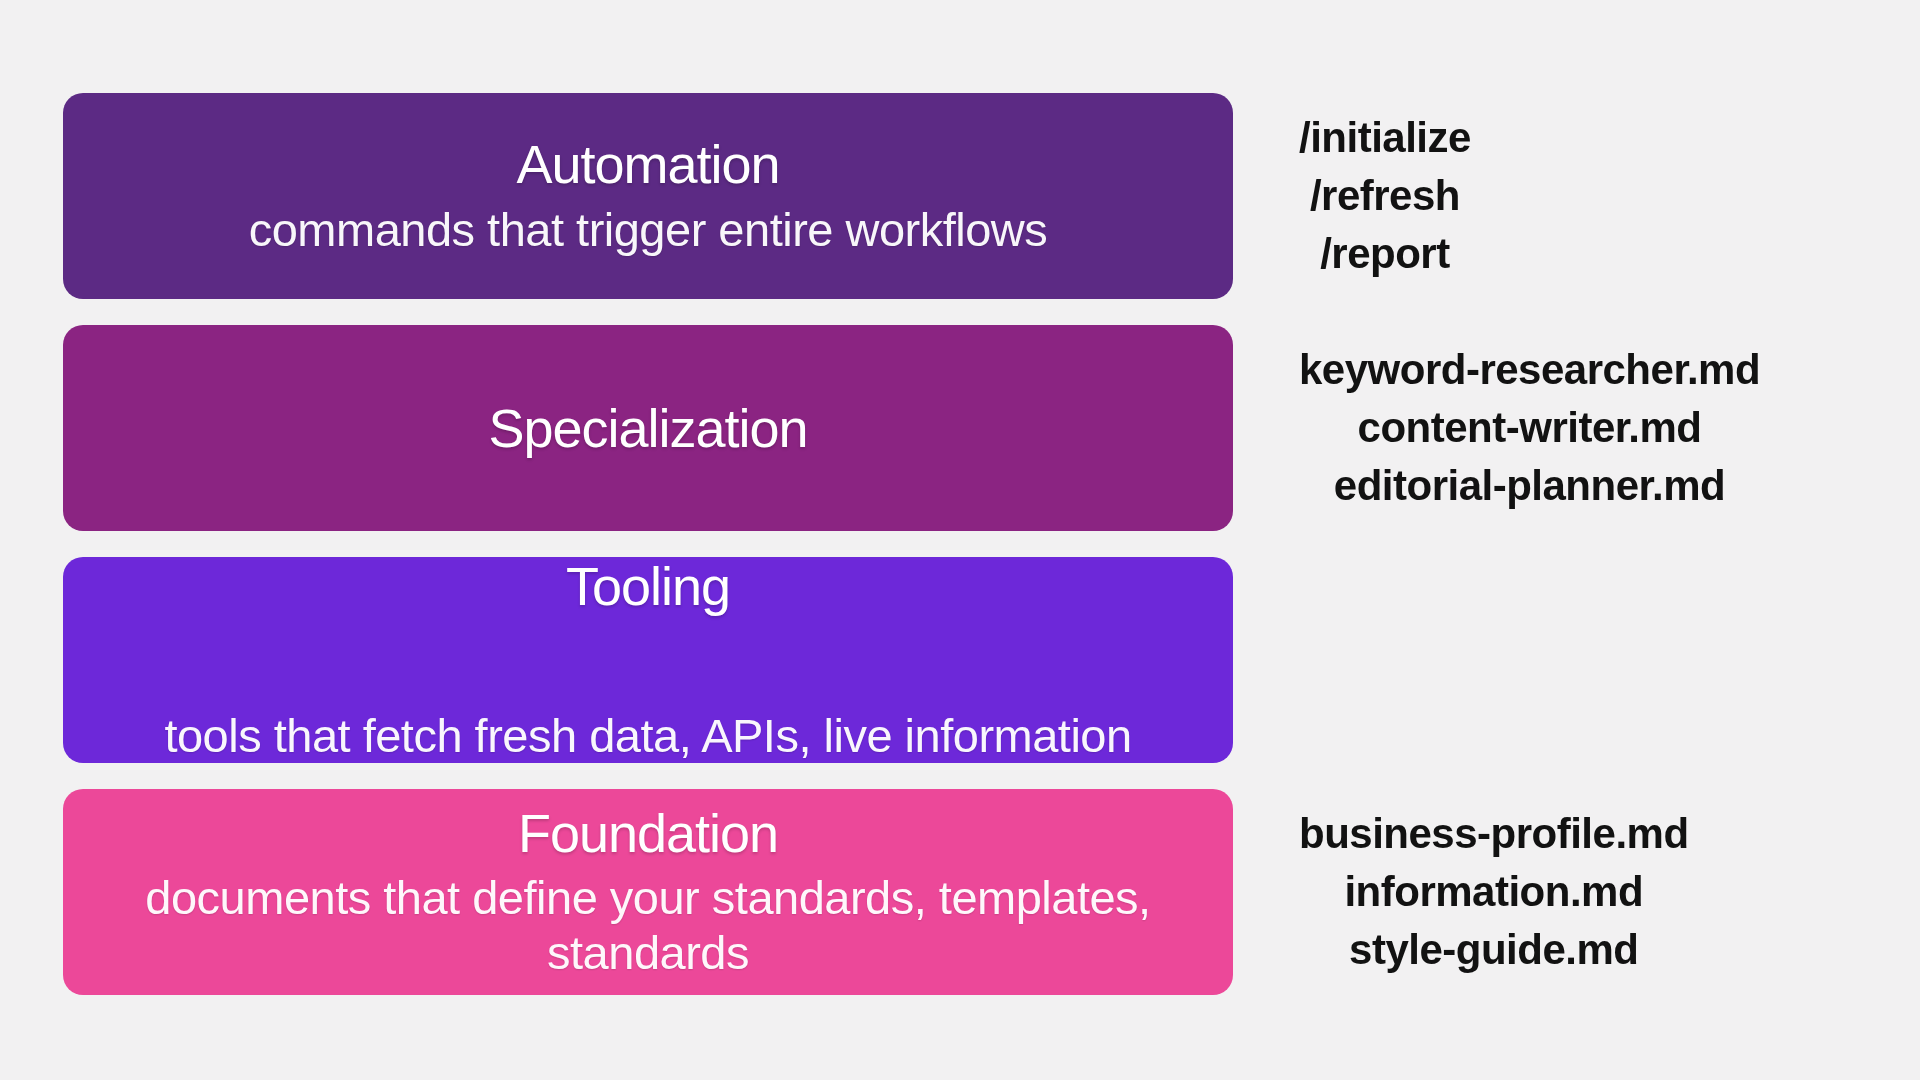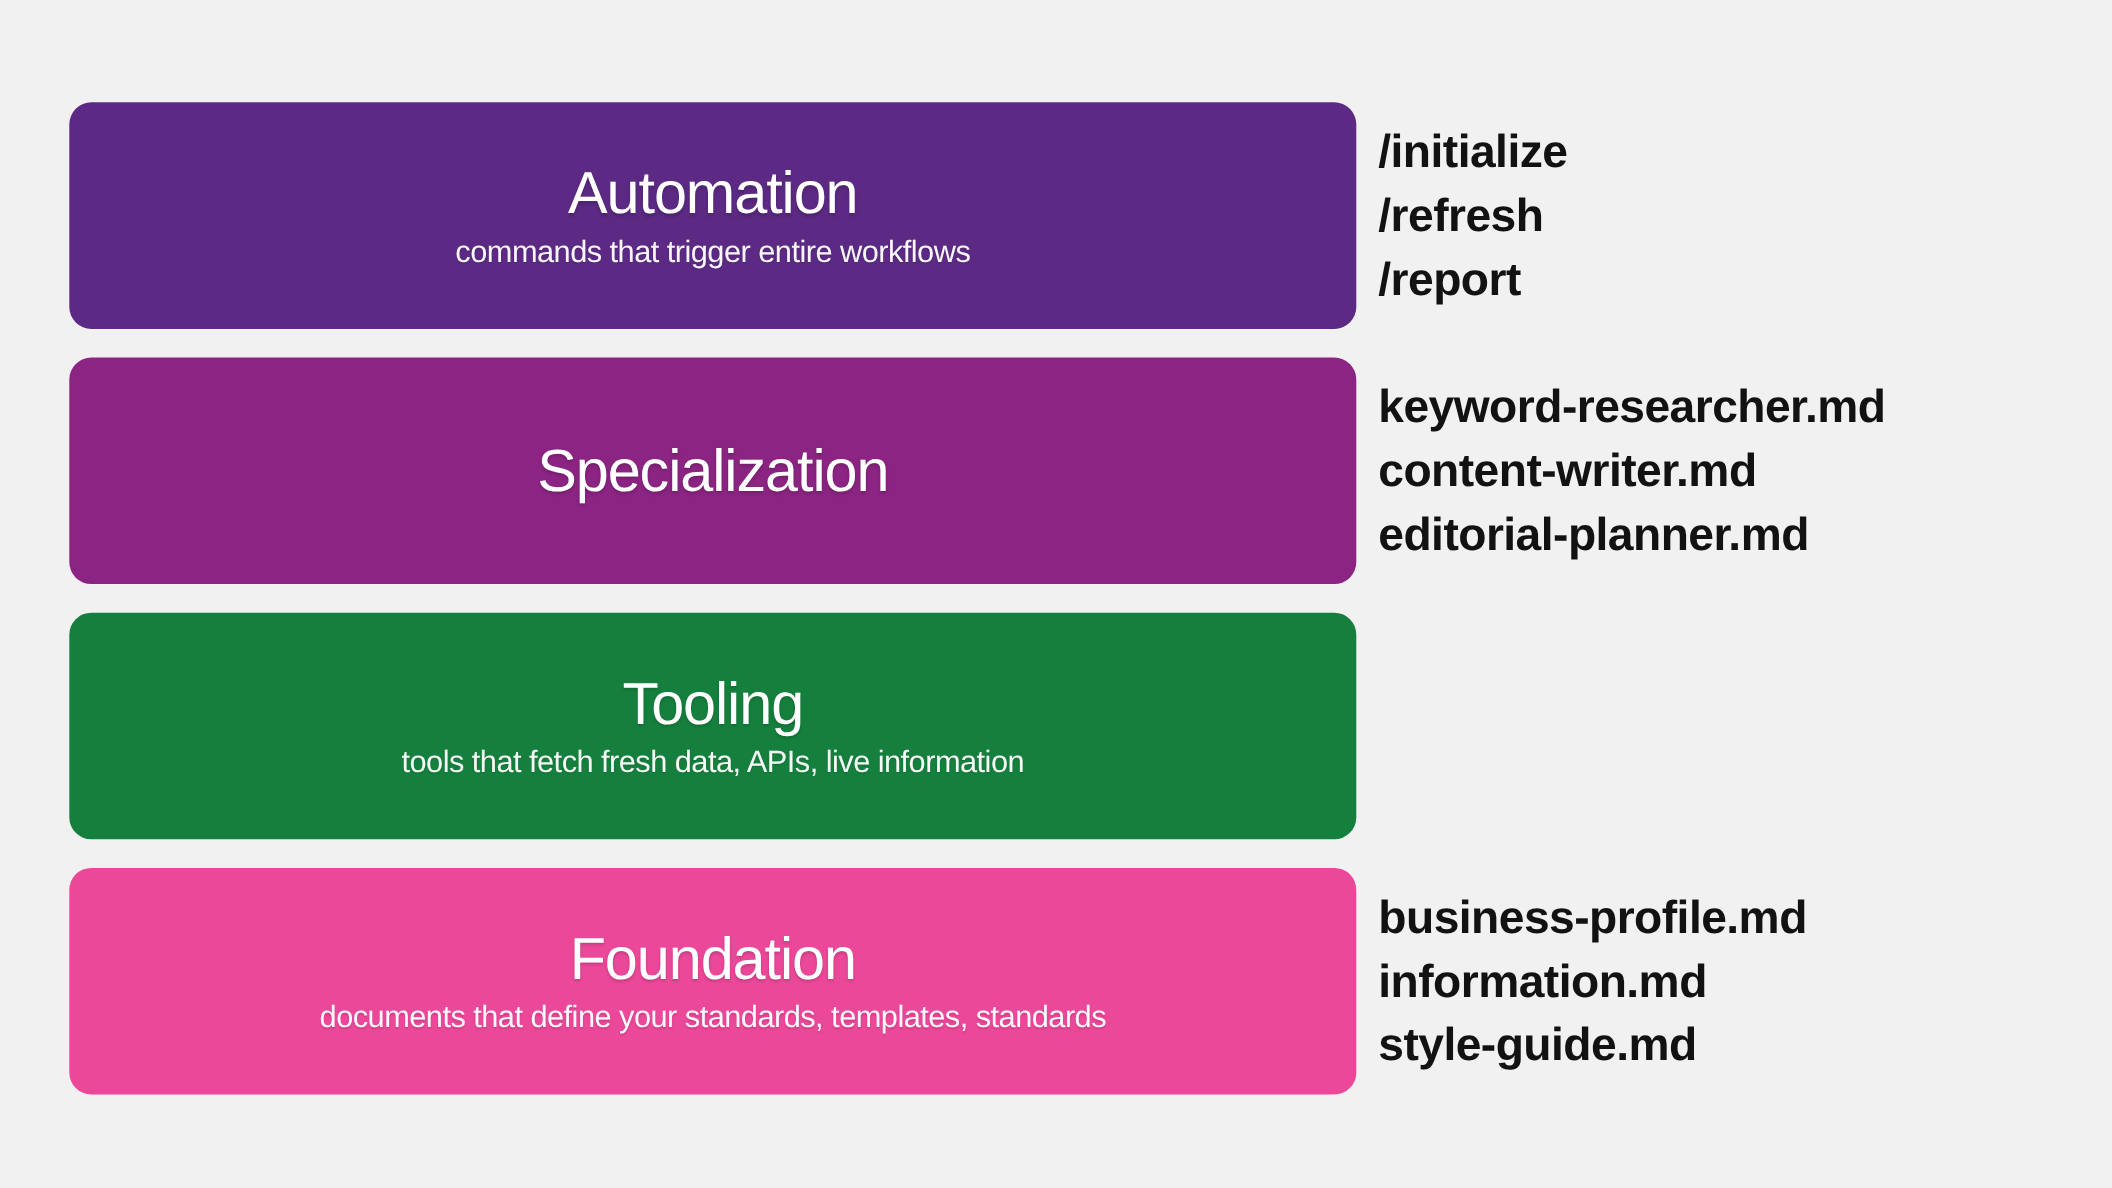--- a/index.html
+++ b/index.html
@@ -37,32 +37,33 @@
     text-align: center;
   }
   .bar-title {
     font-size: 54px;
     font-weight: 400;
     line-height: 1.08;
     letter-spacing: -1px;
     text-shadow: 0 2px 3px rgba(0,0,0,0.18);
   }
   .bar-subtitle {
-    font-size: 28px;
+    font-size: 47px;
     font-weight: 400;
     margin-top: 8px;
     opacity: 0.96;
     letter-spacing: -0.5px;
     text-shadow: 0 1px 2px rgba(0,0,0,0.15);
   }
   .labels {
-    margin-left: 20px;
+    margin-left: 66px;
     display: flex;
     flex-direction: column;
     justify-content: center;
+    align-items: center;
   }
   .label {
     font-size: 42px;
     font-weight: 700;
     line-height: 58px;
     color: #121212;
     letter-spacing: -0.5px;
     white-space: nowrap;
   }
 </style>
@@ -88,21 +89,21 @@
       <div class="bar-title">Specialization</div>
     </div>
     <div class="labels">
       <div class="label">keyword-researcher.md</div>
       <div class="label">content-writer.md</div>
       <div class="label">editorial-planner.md</div>
     </div>
   </div>
 
   <div class="row">
-    <div class="bar" style="background-color: #15803d;">
+    <div class="bar" style="background-color: #6d28d9; justify-content: space-between;">
       <div class="bar-title">Tooling</div>
       <div class="bar-subtitle">tools that fetch fresh data, APIs, live information</div>
     </div>
   </div>
 
   <div class="row">
     <div class="bar" style="background-color: #ec4899;">
       <div class="bar-title">Foundation</div>
       <div class="bar-subtitle">documents that define your standards, templates, standards</div>
     </div>

